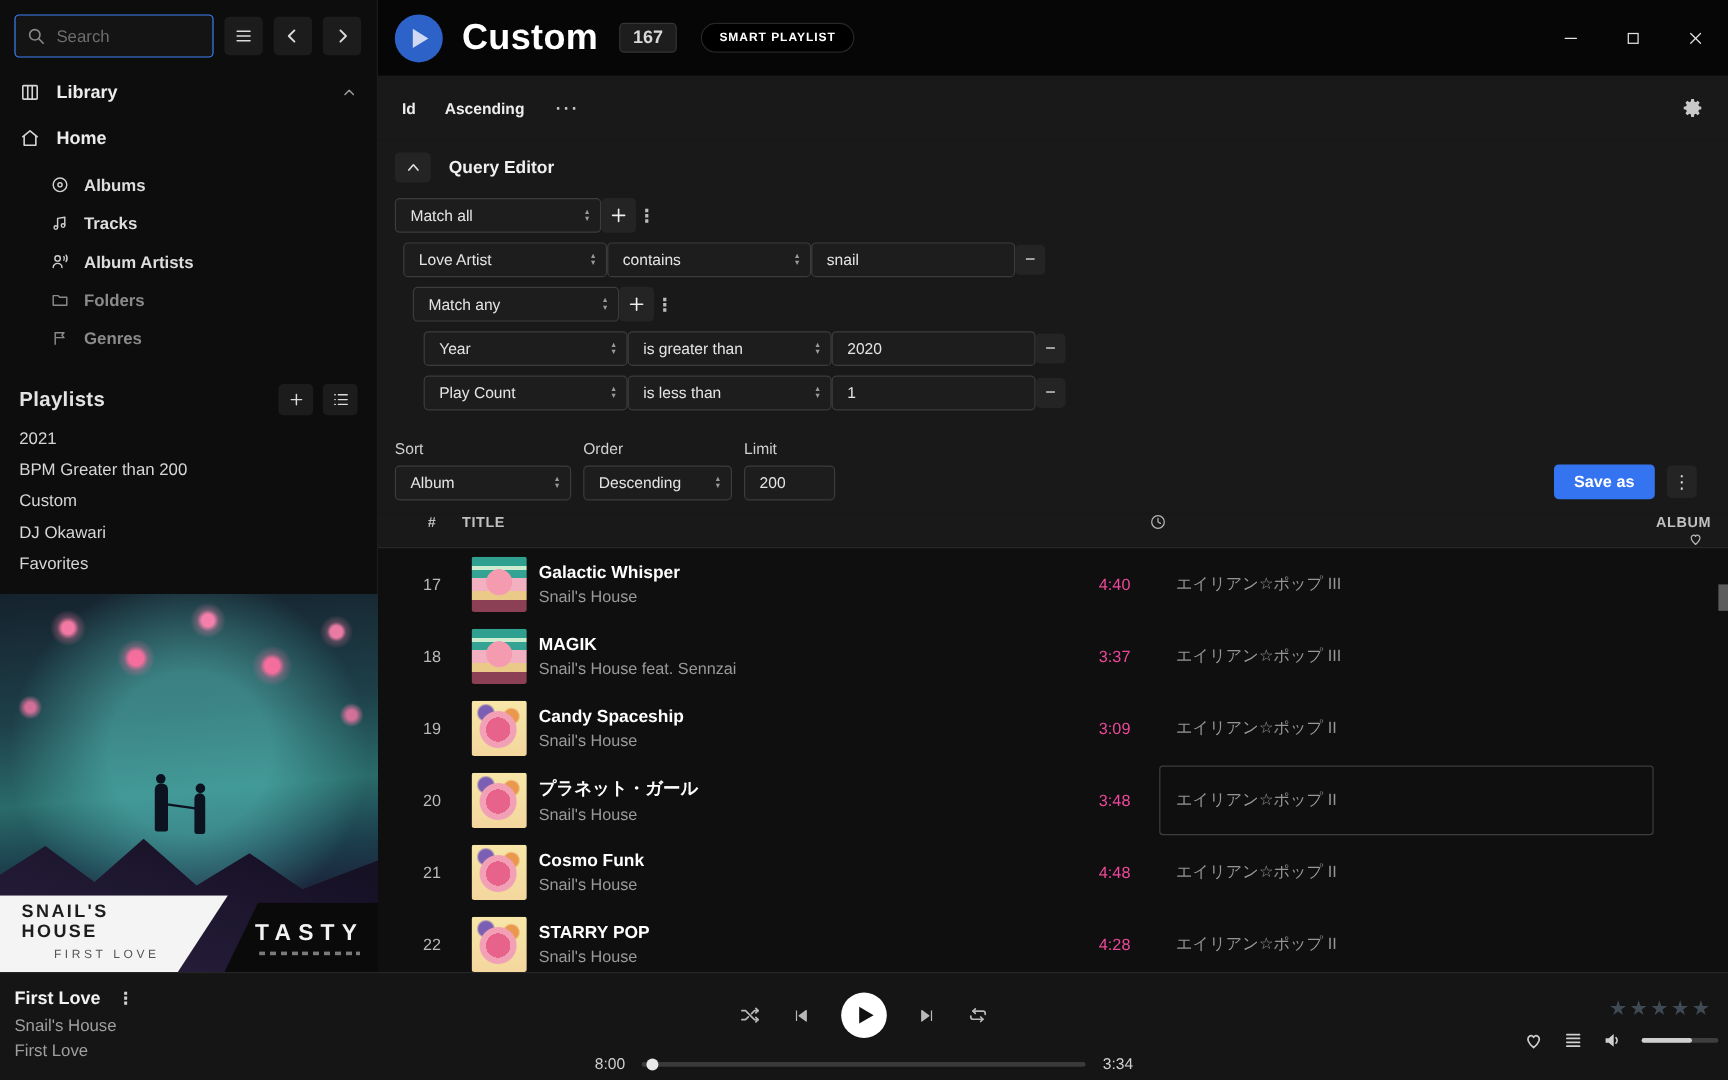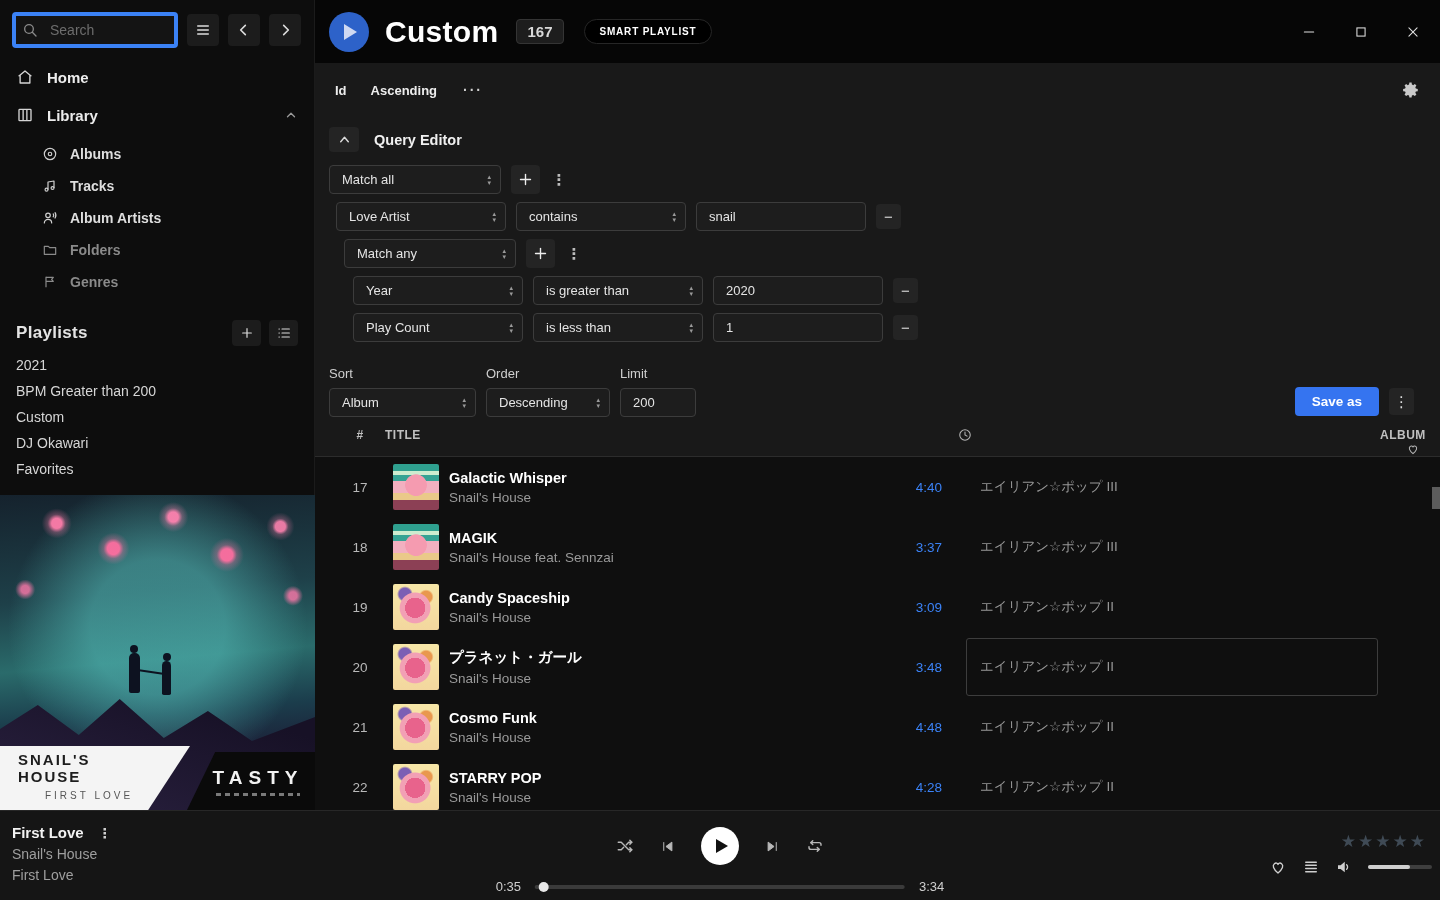--- a/index.html
+++ b/index.html
@@ -6,21 +6,21 @@
   html,body { width:1440px; height:900px; background:#000; overflow:hidden;
     font-family:"Liberation Sans","DejaVu Sans",sans-serif; }
   svg { display:block; }
   .icon svg { width:100%; height:100%; }
 
   
   .sidebar { position:absolute; left:0; top:0; width:315px; height:810px;
     background:#0d0d0d; border-right:1px solid #1b1b1b; z-index:3; }
   .search-row { display:flex; align-items:center; gap:9px; padding:12px 12px 10px 12px; }
   .search-box { position:relative; width:166px; height:36px; }
-  .search-box input { width:100%; height:100%; background:#141414; border:4px solid #3b82f6;
+  .search-box input { width:100%; height:100%; background:#141414; border:1px solid #3b82f6;
     border-radius:4px; color:#ddd; font-size:14px; padding:0 10px 0 34px; outline:none;
     font-family:inherit; }
   .search-box input::placeholder { color:#6d6d6d; }
   .search-box .icon { position:absolute; left:10px; top:10px; width:16px; height:16px; color:#8a8a8a; }
   .sq-btn { width:32px; height:32px; background:#1c1c1c; border-radius:4px; display:flex;
     align-items:center; justify-content:center; color:#dcdcdc; cursor:pointer; }
   .sq-btn .icon { width:16px; height:16px; }
 
   .nav-item { display:flex; align-items:center; gap:13px; padding:10px 16px; color:#ececec;
     font-weight:bold; font-size:15px; }
@@ -107,21 +107,21 @@
   .qe-title { font-size:14.5px; font-weight:bold; color:#f0f0f0; }
 
   .sel { height:29px; background:#1d1d1d; border:1px solid #3c3c3c; border-radius:4px;
     display:flex; align-items:center; padding:0 9px 0 12px; color:#e4e4e4; font-size:13px;
     cursor:pointer; }
   .sel .stp { margin-left:auto; display:flex; flex-direction:column; align-items:center;
     color:#9a9a9a; font-size:7px; line-height:6px; padding-left:8px; }
   .txt-input { height:29px; background:#1d1d1d; border:1px solid #3c3c3c; border-radius:4px;
     color:#e4e4e4; font-size:13px; padding:0 12px; outline:none; font-family:inherit; }
 
-  .q-row { display:flex; align-items:center; gap:10px; margin-bottom:8px; }
+  .q-row { display:flex; align-items:center; margin-bottom:8px; }
   .q-plus { width:29px; height:29px; background:#242424; border-radius:4px; display:flex;
     align-items:center; justify-content:center; color:#eee; cursor:pointer; }
   .q-plus .icon { width:15px; height:15px; }
   .q-dots { width:18px; text-align:center; color:#bbb; font-size:15px; font-weight:bold; cursor:pointer; }
   .q-minus { width:25px; height:25px; background:#242424; border-radius:4px; display:flex;
     align-items:center; justify-content:center; color:#ddd; font-size:15px; cursor:pointer; }
   .w-match { width:172px; }
   .w-field { width:170px; }
   .w-op { width:170px; }
   .w-val { width:170px; }
@@ -154,21 +154,21 @@
   .art.alien3 { background:
       radial-gradient(circle at 50% 46%, #f59bb0 0 31%, transparent 33%),
       linear-gradient(180deg,#2fa08f 0 16%,#cdeccf 16% 24%,#35a394 24% 38%,#f2b0c0 38% 62%,#eac989 62% 78%,#8c4055 78% 100%); }
   .art.alien2 { background:
       radial-gradient(circle at 48% 52%, #e8638c 0 30%, #f2a0b5 30% 44%, transparent 47%),
       radial-gradient(circle at 26% 22%, #7b5fb4 0 12%, transparent 16%),
       radial-gradient(circle at 72% 28%, #e9984e 0 12%, transparent 16%),
       linear-gradient(180deg,#f7e7a8,#f3d79e); }
   .c-title .t { color:#fff; font-size:14.5px; font-weight:bold; margin-bottom:4px; }
   .c-title .a { color:#9a9a9a; font-size:13.5px; }
-  .c-dur { text-align:right; color:#3b82f6; font-size:13.5px; padding-right:2px; }
+  .c-dur { text-align:right; color:#ec4899; font-size:13.5px; padding-right:2px; }
   .c-album { color:#969696; font-size:13.5px; height:100%; display:flex; align-items:center; }
   .c-album .album-inner { display:flex; align-items:center; height:100%; width:100%; padding-left:0; }
   .c-album .album-inner.outlined { border:1px solid #3d3d3d; border-radius:3px; height:58px;
     margin-left:-14px; padding-left:13px; width:calc(100% + 12px); }
 
   .vscroll { position:absolute; right:0; top:487px; width:8px; height:22px; background:#5c5c5c; z-index:5; }
 
   
   .player { position:absolute; left:0; top:810px; width:1440px; height:90px; background:#151515;
     border-top:1px solid #272727; z-index:4; }
@@ -235,42 +235,42 @@
       <span class="icon">
         <svg viewBox="0 0 24 24" fill="none" stroke="currentColor" stroke-width="2.4" stroke-linecap="round" stroke-linejoin="round">
             <polyline points="10,5 17,12 10,19"></polyline>
           </svg>
       </span>
     </div>
   </div>
 
   <div class="nav-item">
     <span class="icon">
-      <svg viewBox="0 0 24 24" fill="none" stroke="currentColor" stroke-width="1.8" stroke-linejoin="round">
-          <path d="M3.5 11 L12 4 L20.5 11"></path>
-          <path d="M5.5 9.7 V20 H18.5 V9.7"></path>
-        </svg>
-    </span>
-    <span>Home</span>
-  </div>
-
-  <div class="nav-item">
-    <span class="icon">
       <svg viewBox="0 0 24 24" fill="none" stroke="currentColor" stroke-width="1.8">
           <rect x="4" y="4.5" width="16" height="15" rx="1"></rect>
           <line x1="9.5" y1="4.5" x2="9.5" y2="19.5"></line>
           <line x1="14.5" y1="4.5" x2="14.5" y2="19.5"></line>
         </svg>
     </span>
     <span>Library</span>
     <span class="chev icon">
       <svg viewBox="0 0 24 24" fill="none" stroke="currentColor" stroke-width="2.2" stroke-linecap="round" stroke-linejoin="round">
           <polyline points="6,15 12,9 18,15"></polyline>
         </svg>
     </span>
+  </div>
+
+  <div class="nav-item">
+    <span class="icon">
+      <svg viewBox="0 0 24 24" fill="none" stroke="currentColor" stroke-width="1.8" stroke-linejoin="round">
+          <path d="M3.5 11 L12 4 L20.5 11"></path>
+          <path d="M5.5 9.7 V20 H18.5 V9.7"></path>
+        </svg>
+    </span>
+    <span>Home</span>
   </div>
 
   <div class="lib-list" id="library-list">
       <div class="lib-item">
         <span class="icon">
           <svg viewBox="0 0 24 24" fill="none" stroke="currentColor" stroke-width="1.8">
             <circle cx="12" cy="12" r="8.5"></circle>
             <circle cx="12" cy="12" r="2.6"></circle>
           </svg>
         </span>
@@ -680,21 +680,21 @@
       <svg viewBox="0 0 24 24" fill="none" stroke="currentColor" stroke-width="1.9" stroke-linecap="round" stroke-linejoin="round">
           <path d="M6.5 7.5h11a2.5 2.5 0 0 1 2.5 2.5v1"></path>
           <path d="M17.5 16.5h-11A2.5 2.5 0 0 1 4 14v-1"></path>
           <polyline points="9,5 6.5,7.5 9,10"></polyline>
           <polyline points="15,14 17.5,16.5 15,19"></polyline>
         </svg>
     </span>
   </div>
 
   <div class="seek">
-    <span class="time">0:35</span>
+    <span class="time">8:00</span>
     <div class="bar">
       <div class="thumb" id="seek-thumb" style="left: 1%;"></div>
     </div>
     <span class="time">3:34</span>
   </div>
 
   <div class="rating" id="rating-stars">
       <span>★</span>
       <span>★</span>
       <span>★</span>

